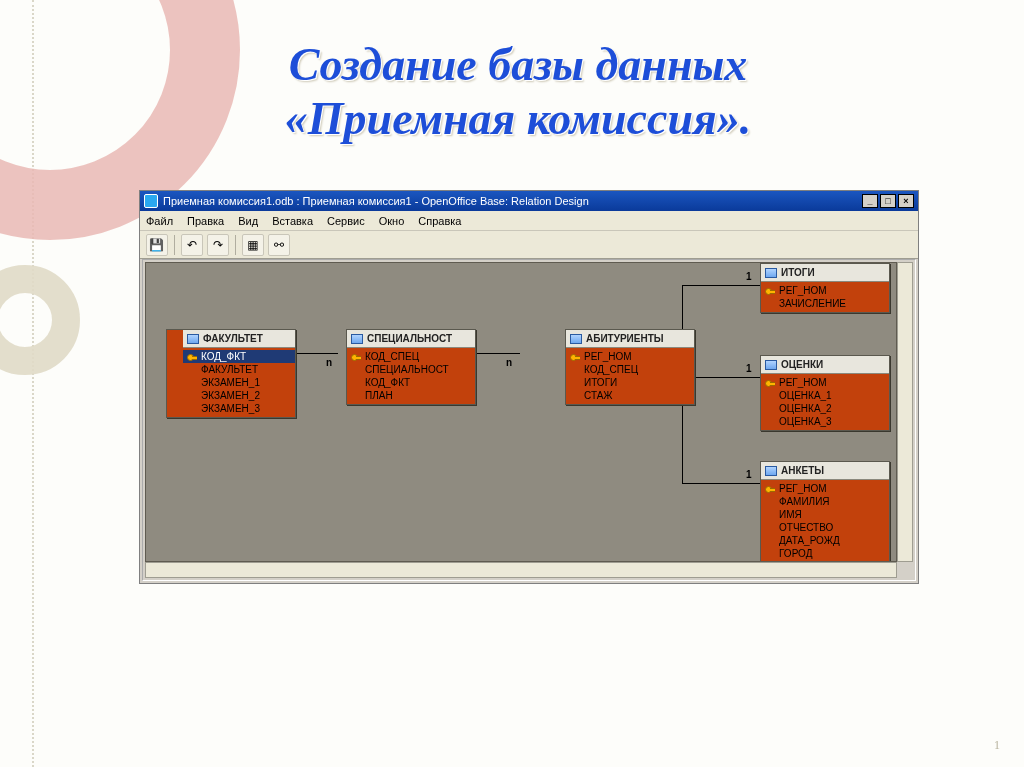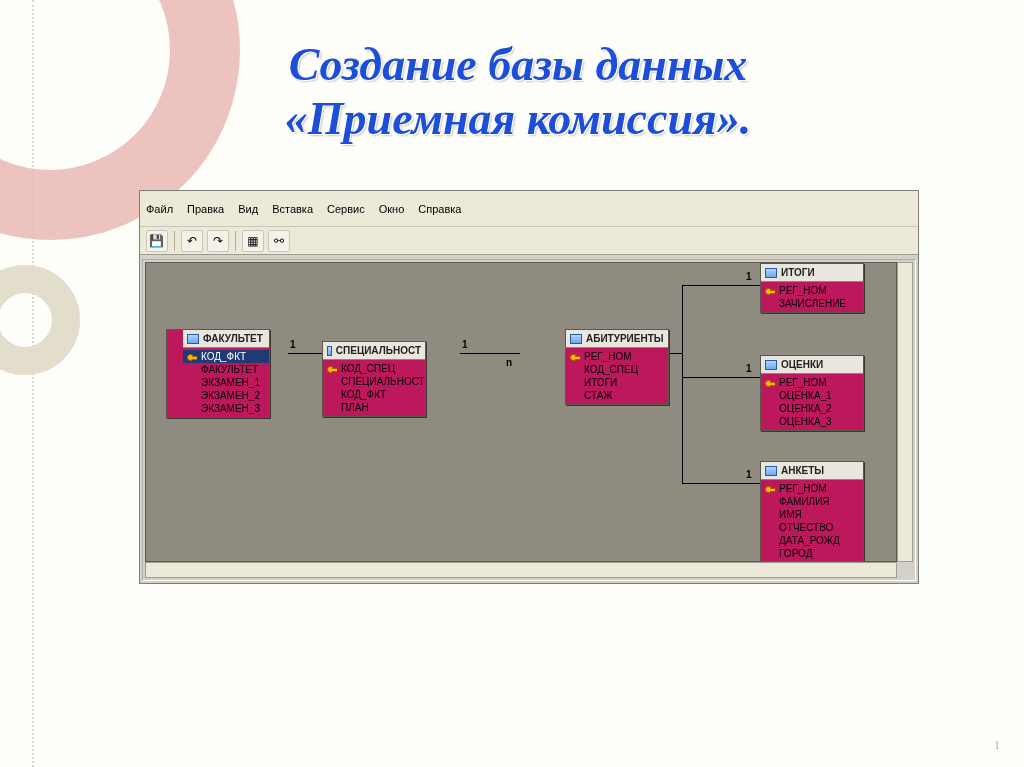--- a/index.html
+++ b/index.html
@@ -47,21 +47,21 @@
     margin-right: 5px; border-radius: 2px;
   }
   .titlebar .spacer { flex: 1; }
   .winbtn {
     width: 16px; height: 14px; margin-left: 2px; background: #d4d0c8;
     border: 1px solid #000; display: inline-flex; align-items: center; justify-content: center;
     font-size: 9px; color: #000; font-weight: bold;
   }
 
   .menubar {
-    height: 36px; background: #ece9d8; font-size: 11px; color: #000;
+    height: 20px; background: #ece9d8; font-size: 11px; color: #000;
     display: flex; align-items: center; padding: 0 6px; gap: 14px;
     border-bottom: 1px solid #c9c6b9;
   }
   .menubar span { cursor: default; }
 
   .toolbar {
     height: 28px; background: #ece9d8; border-bottom: 1px solid #9f9d91;
     display: flex; align-items: center; padding: 0 6px; gap: 4px;
   }
   .tbtn {
@@ -83,21 +83,21 @@
     position: absolute; left: 2px; right: 18px; bottom: 2px; height: 16px;
     background: #ece9d8; border: 1px solid #9f9d91;
   }
   .vscroll {
     position: absolute; top: 2px; bottom: 18px; right: 2px; width: 16px;
     background: #ece9d8; border: 1px solid #9f9d91;
   }
 
   
   .tbl {
-    position: absolute; width: 104px; background: #be185d; border: 1px solid #5a584e;
+    position: absolute; width: 130px; background: #c2410c; border: 1px solid #5a584e;
     box-shadow: 1px 1px 0 #3a382e;
   }
   .tbl .hdr {
     height: 18px; background: #e8e6dd; border-bottom: 1px solid #8a887c;
     display: flex; align-items: center; font-size: 10px; font-weight: bold; color: #222;
     padding: 0 4px; gap: 4px; white-space: nowrap; overflow: hidden;
   }
   .tbl .hdr .tico {
     width: 12px; height: 10px; background: linear-gradient(#b0d4ff,#6fa8ef);
     border: 1px solid #2a5aa0;
@@ -142,20 +142,28 @@
 
 <div class="slide">
   <div class="dotline"></div>
   <div class="deco-big"></div>
   <div class="deco-small"></div>
 
   <div class="title">Создание базы данных
 «Приемная комиссия».</div>
 
   <div class="screenshot">
+    <div class="titlebar">
+      <span class="icon"></span>
+      <span>Приемная комиссия1.odb : Приемная комиссия1 - OpenOffice Base: Relation Design</span>
+      <span class="spacer"></span>
+      <span class="winbtn">_</span>
+      <span class="winbtn">□</span>
+      <span class="winbtn">×</span>
+    </div>
     <div class="menubar">
       <span>Файл</span>
       <span>Правка</span>
       <span>Вид</span>
       <span>Вставка</span>
       <span>Сервис</span>
       <span>Окно</span>
       <span>Справка</span>
     </div>
     <div class="toolbar">
@@ -215,21 +223,21 @@
                 <span class="key"></span>
                 <span>ЭКЗАМЕН_2</span>
               </div>
             <div class="row">
                 <span class="key"></span>
                 <span>ЭКЗАМЕН_3</span>
               </div>
           </div>
         </div>
 
-        <div class="tbl" style="left:176px; top:66px;margin-top:12px;">
+        <div class="tbl" style="left:200px; top:66px;">
           <div class="hdr">
             <span class="tico"></span>
             <span>СПЕЦИАЛЬНОСТ</span>
           </div>
           <div class="body">
             <div class="row">
                 <span class="key on"></span>
                 <span>КОД_СПЕЦ</span>
               </div>
             <div class="row">

